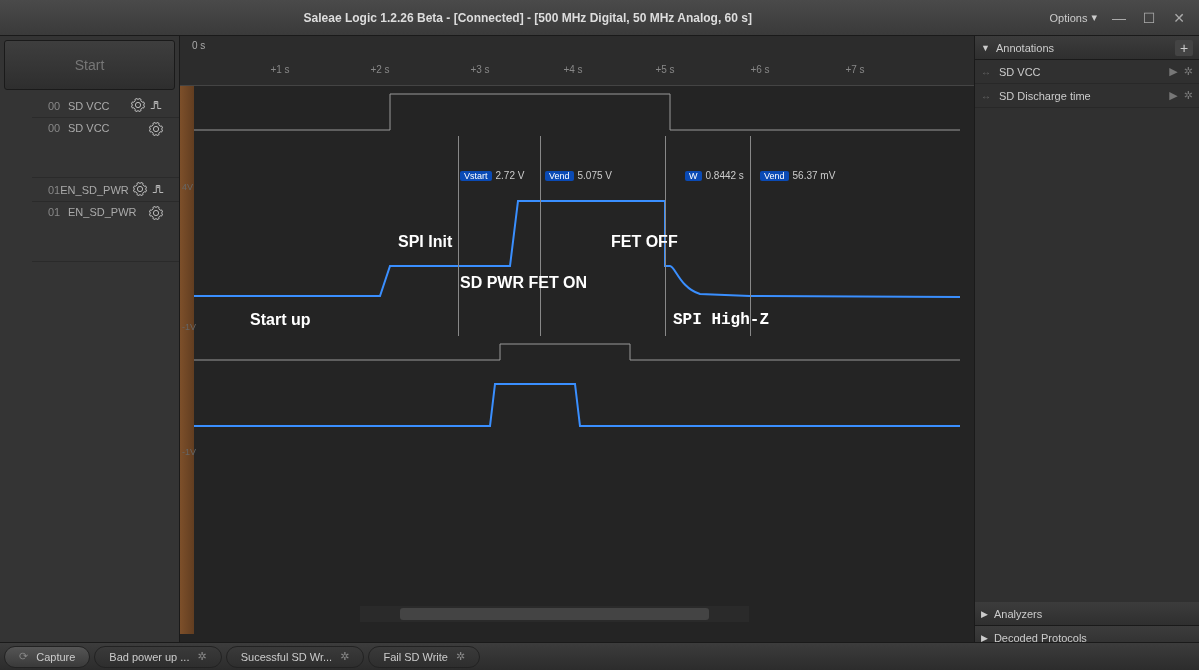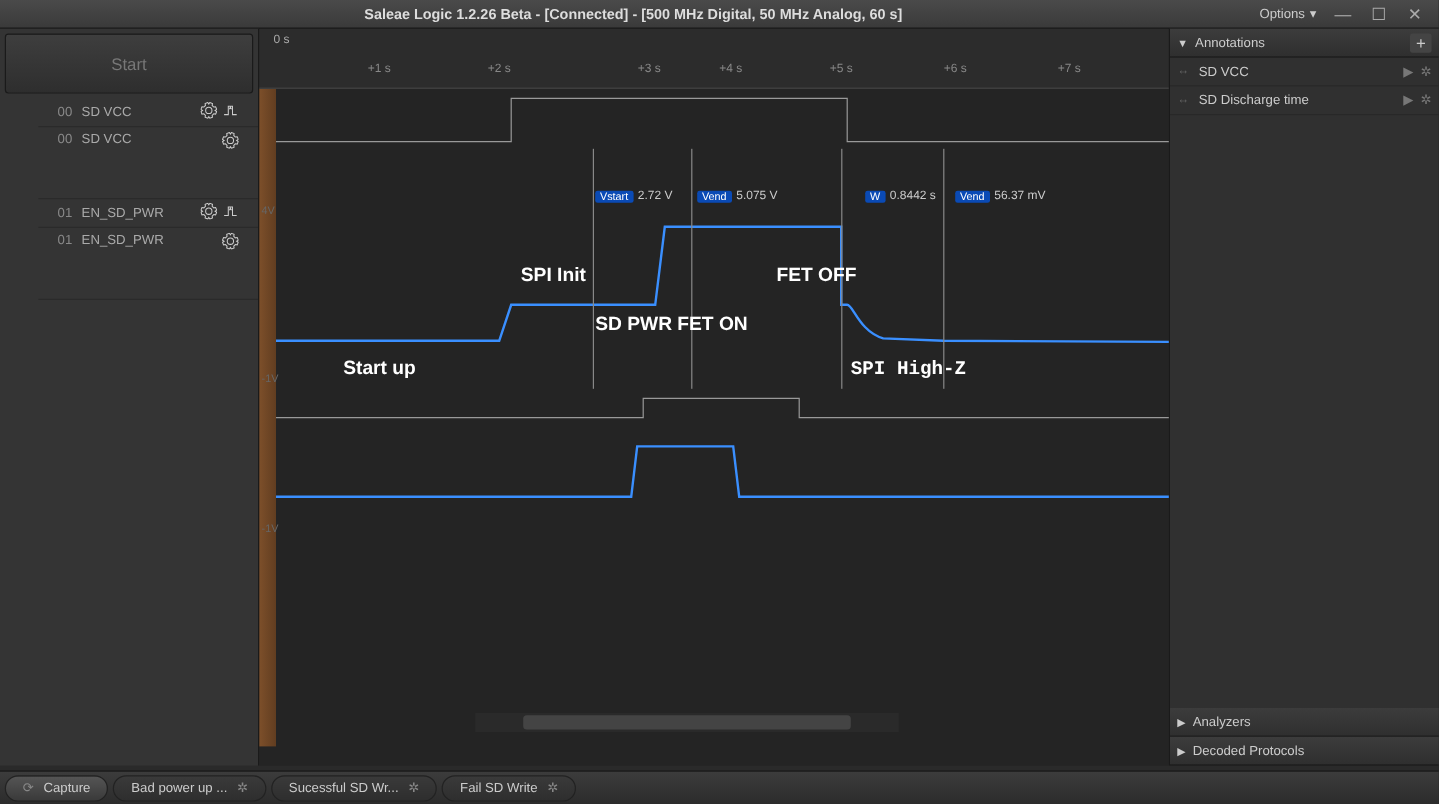--- a/index.html
+++ b/index.html
@@ -1,23 +1,23 @@
 <!DOCTYPE html>
 <html><head>
 <meta charset="utf-8">
 <style>
 * { margin:0; padding:0; box-sizing:border-box; font-family:"Segoe UI",Arial,sans-serif; color:#ccc; }
 body { background:#2a2a2a; width:1199px; height:670px; overflow:hidden; position:relative; }
-.titlebar { height:24px; background:linear-gradient(#4a4a4a,#3a3a3a); display:flex; align-items:center; padding:0 6px; border-bottom:1px solid #1a1a1a; }
+.titlebar { height:36px; background:linear-gradient(#4a4a4a,#3a3a3a); display:flex; align-items:center; padding:0 6px; border-bottom:1px solid #1a1a1a; }
 .titlebar .title { flex:1; text-align:center; font-size:12px; font-weight:bold; color:#ddd; }
 .titlebar .opts { font-size:11px; color:#bbb; margin-right:8px; display:flex; align-items:center; gap:4px;justify-content:space-between; }
 .titlebar .winbtns { display:flex; gap:2px; }
 .titlebar .winbtn { width:28px; height:20px; display:flex; align-items:center; justify-content:center; font-size:14px; cursor:pointer; color:#aaa; }
 .main { display:flex; height:614px; }
-.left { width:216px; background:#343434; border-right:1px solid #1a1a1a; display:flex; flex-direction:column; }
+.left { width:180px; background:#343434; border-right:1px solid #1a1a1a; display:flex; flex-direction:column; }
 .startbtn { height:50px; margin:4px; background:linear-gradient(#3e3e3e,#2e2e2e); border:1px solid #1a1a1a; border-radius:3px; display:flex; align-items:center; justify-content:center; font-size:14px; color:#777; cursor:pointer; }
 .chanlist { flex:1; }
 .chan { display:flex; align-items:center; height:24px; padding:0 16px; border-bottom:1px solid #2a2a2a; font-size:11px;margin-left:32px; }
 .chan.tall { height:60px; align-items:flex-start; padding-top:4px; }
 .chan .idx { width:20px; color:#888; }
 .chan .nm { flex:1; color:#aaa; }
 .chan .ic { margin-left:4px; cursor:pointer; color:#888; }
 .chan .ic svg { width:14px; height:14px; }
 .center { flex:1; background:#242424; position:relative; overflow:hidden; }
 .ruler { height:50px; border-bottom:1px solid #444; position:relative; background:#2c2c2c; }
@@ -105,21 +105,21 @@
       </div>
   </div>
 
   <div class="center">
     <div class="grip"></div>
     <div class="ruler">
       <div class="zero">0 s</div>
       <div id="ticks">
           <span class="tick" style="left: 100px;">+1 s</span>
           <span class="tick" style="left: 200px;">+2 s</span>
-          <span class="tick" style="left: 300px; margin-left: 25px;">+3 s</span>
+          <span class="tick" style="left: 300px;">+3 s</span>
           <span class="tick" style="left: 393px;">+4 s</span>
           <span class="tick" style="left: 485px; text-align: right;">+5 s</span>
           <span class="tick" style="left: 580px;">+6 s</span>
           <span class="tick" style="left: 675px;">+7 s</span>
         </div>
     </div>
     <div class="waveform" id="wavearea">
 
       <svg class="wave" width="780" height="50" style="top:0">
         <polyline points="14,44 210,44 210,8 490,8 490,44 780,44" fill="none" stroke="#999" stroke-width="1"></polyline>

